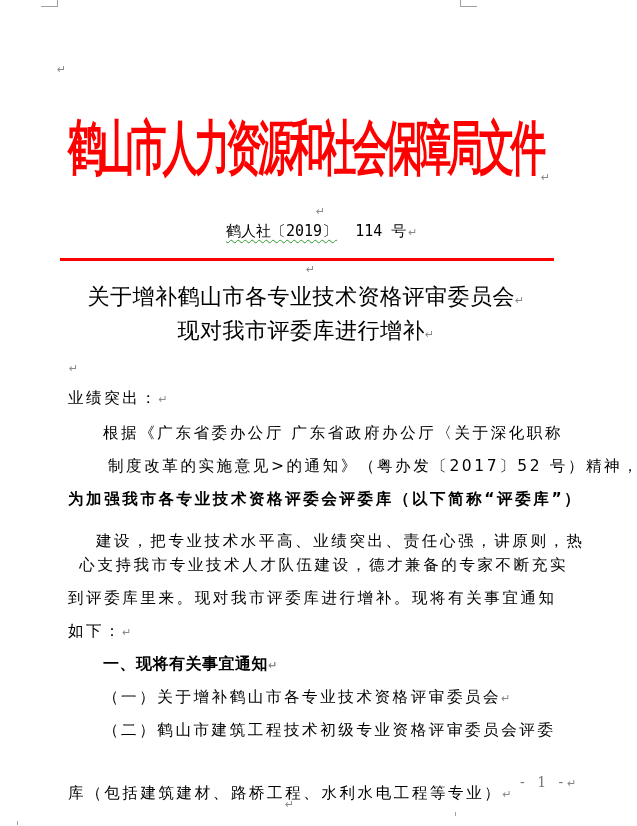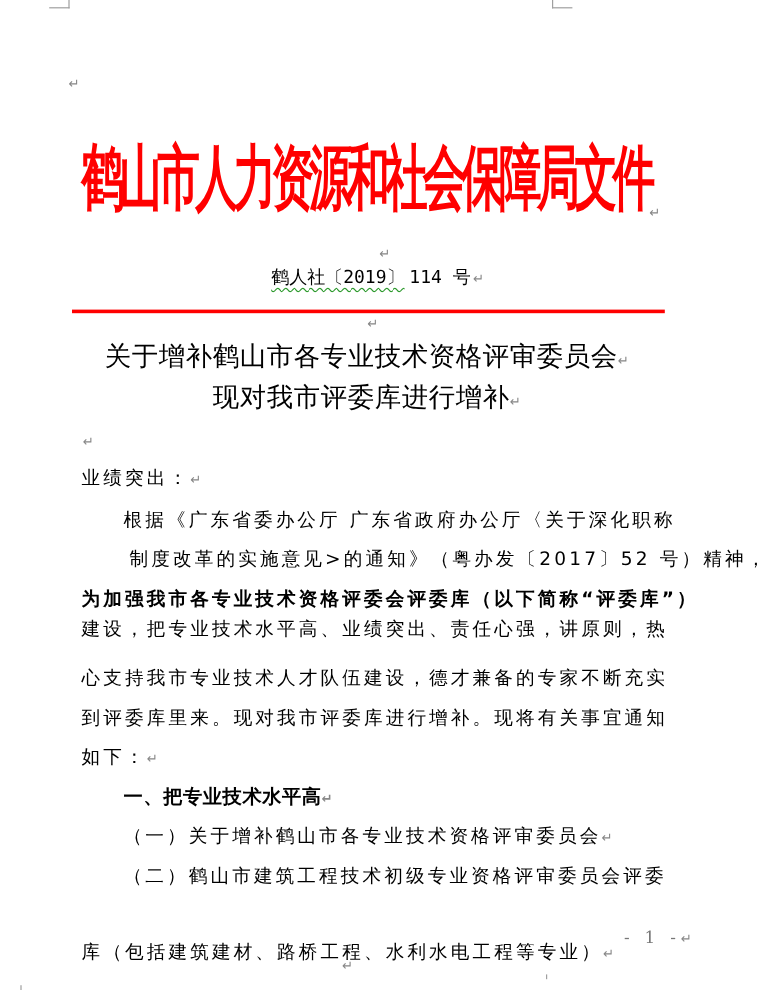--- a/index.html
+++ b/index.html
@@ -124,21 +124,21 @@
 <span class="pmark abs" style="left:57px; top:64px;">↵</span>
 
 <div class="doc-header">
   <span>鹤山市人力资源和社会保障局文件</span>
 </div>
 <span class="pmark abs" style="left:541px; top:172px;">↵</span>
 
 <span class="pmark abs" style="left:316px; top:206px;">↵</span>
 
 <div class="doc-number">
-  <span class="ref-text">鹤人社〔2019〕</span><span style="margin-left:4px">114 号</span><span class="pmark" style="margin-left:2px">↵</span>
+  <span class="ref-text">鹤人社〔2019〕</span><span style="margin-left:18px">114 号</span><span class="pmark" style="margin-left:2px">↵</span>
 </div>
 
 <div class="red-rule"></div>
 <span class="pmark abs" style="left:306px; top:264px;">↵</span>
 
 <div class="title title-1">
   <span>关于增补鹤山市各专业技术资格评审委员会</span><span class="pmark">↵</span>
 </div>
 <div class="title title-2">
   <span>现对我市评委库进行增补</span><span class="pmark">↵</span>
@@ -146,29 +146,29 @@
 
 <span class="pmark abs" style="left:69px; top:363px;">↵</span>
 
 <div class="body-text" style="top:388px;">
   <span>业绩突出：</span><span class="pmark">↵</span>
 </div>
 
 <div class="body-text" style="top:423px; left:103px;">根据《广东省委办公厅 广东省政府办公厅〈关于深化职称</div>
 <div class="body-text" style="top:456px;margin-left:40px;">制度改革的实施意见&gt;的通知》（粤办发〔2017〕52 号）精神，</div>
 <div class="body-text" style="top:489px;font-weight:bold;">为加强我市各专业技术资格评委会评委库（以下简称“评委库”）</div>
-<div class="body-text" style="top:514px;">建设，把专业技术水平高、业绩突出、责任心强，讲原则，热</div>
-<div class="body-text" style="top:555px;">心支持我市专业技术人才队伍建设，德才兼备的专家不断充实</div>
+<div class="body-text" style="top:531px;margin-left:28px;">建设，把专业技术水平高、业绩突出、责任心强，讲原则，热</div>
+<div class="body-text" style="top:555px;text-align:right;">心支持我市专业技术人才队伍建设，德才兼备的专家不断充实</div>
 <div class="body-text" style="top:588px;">到评委库里来。现对我市评委库进行增补。现将有关事宜通知</div>
 <div class="body-text" style="top:621px;">
   <span>如下：</span><span class="pmark">↵</span>
 </div>
 
 <div class="body-text heading-1" style="top:654px; left:103px;">
-  <span>一、把专业技术水平高</span><span class="pmark">↵</span>
+  <span>一、现将有关事宜通知</span><span class="pmark">↵</span>
 </div>
 
 <div class="body-text" style="top:687px; left:103px;">
   <span>（一）关于增补鹤山市各专业技术资格评审委员会</span><span class="pmark">↵</span>
 </div>
 <div class="body-text" style="top:720px; left:103px;">（二）鹤山市建筑工程技术初级专业资格评审委员会评委</div>
 <div class="body-text" style="top:751px;margin-top:32px;">
   <span>库（包括建筑建材、路桥工程、水利水电工程等专业）</span><span class="pmark">↵</span>
 </div>
 

